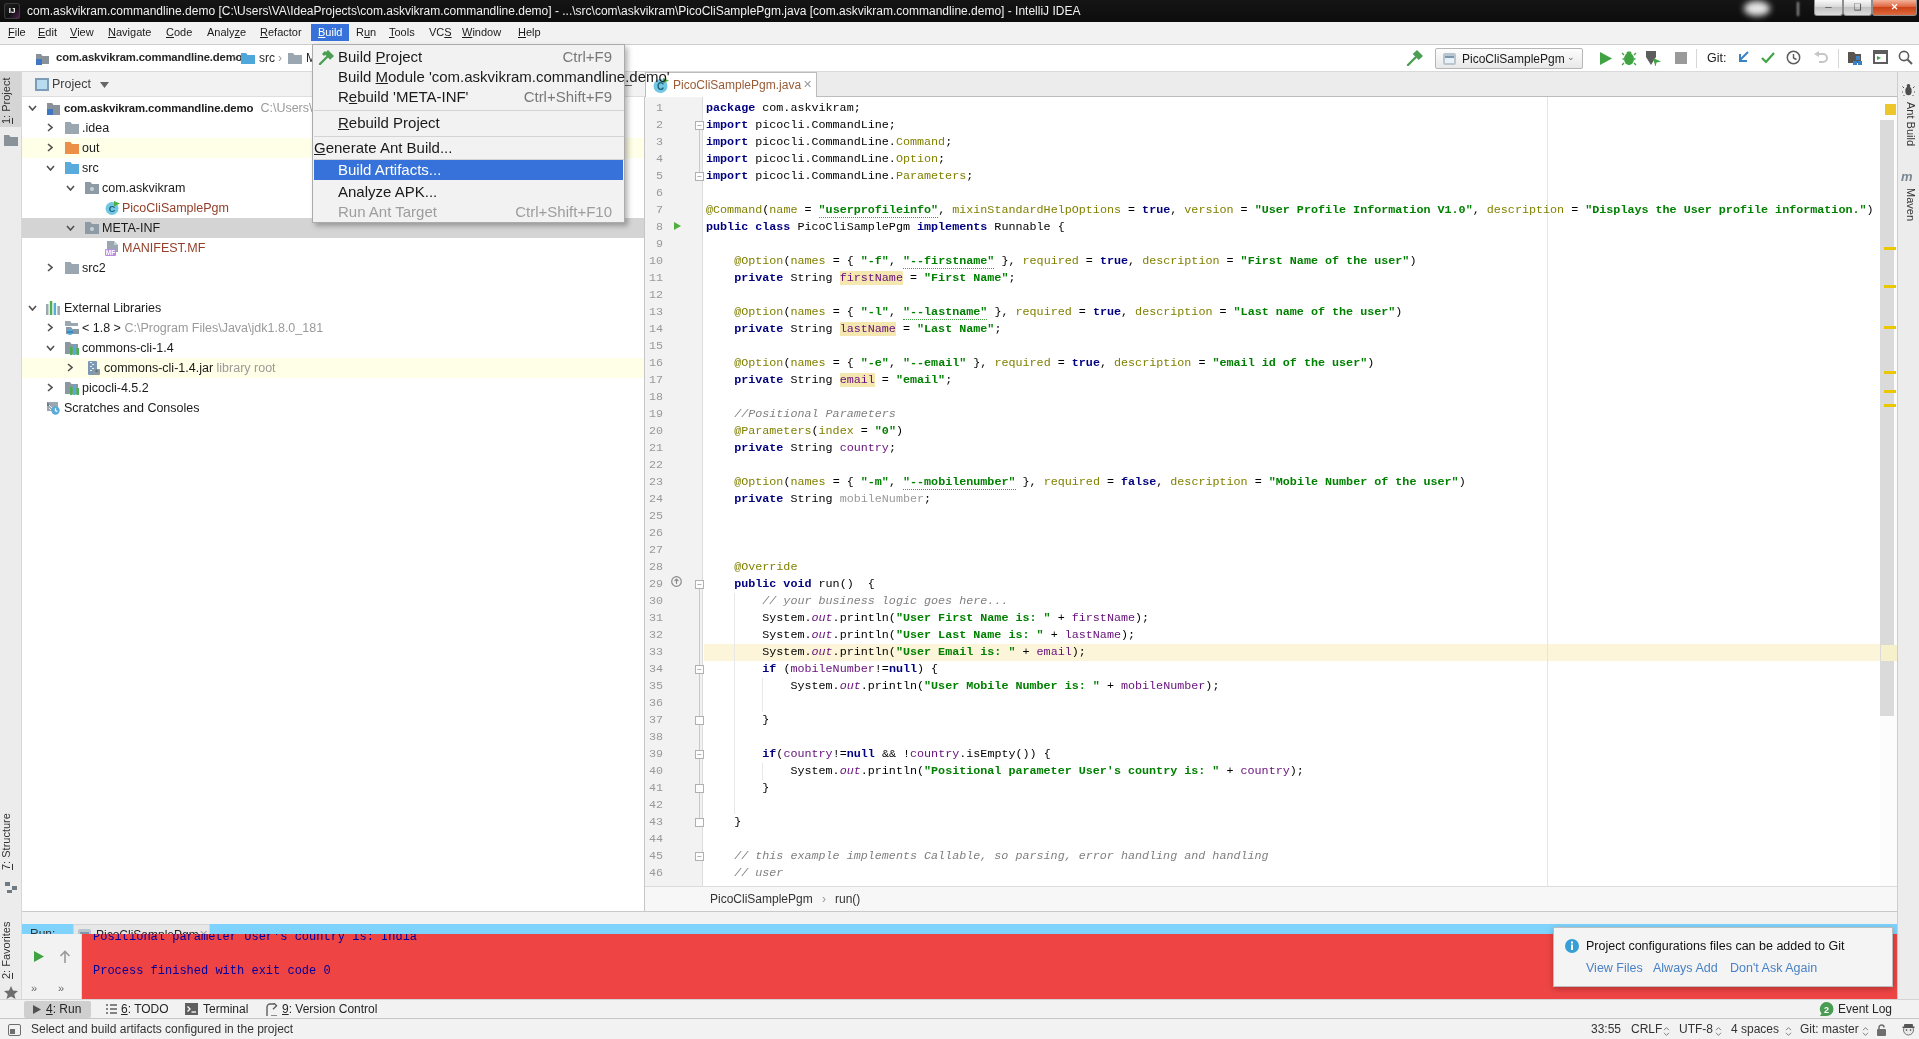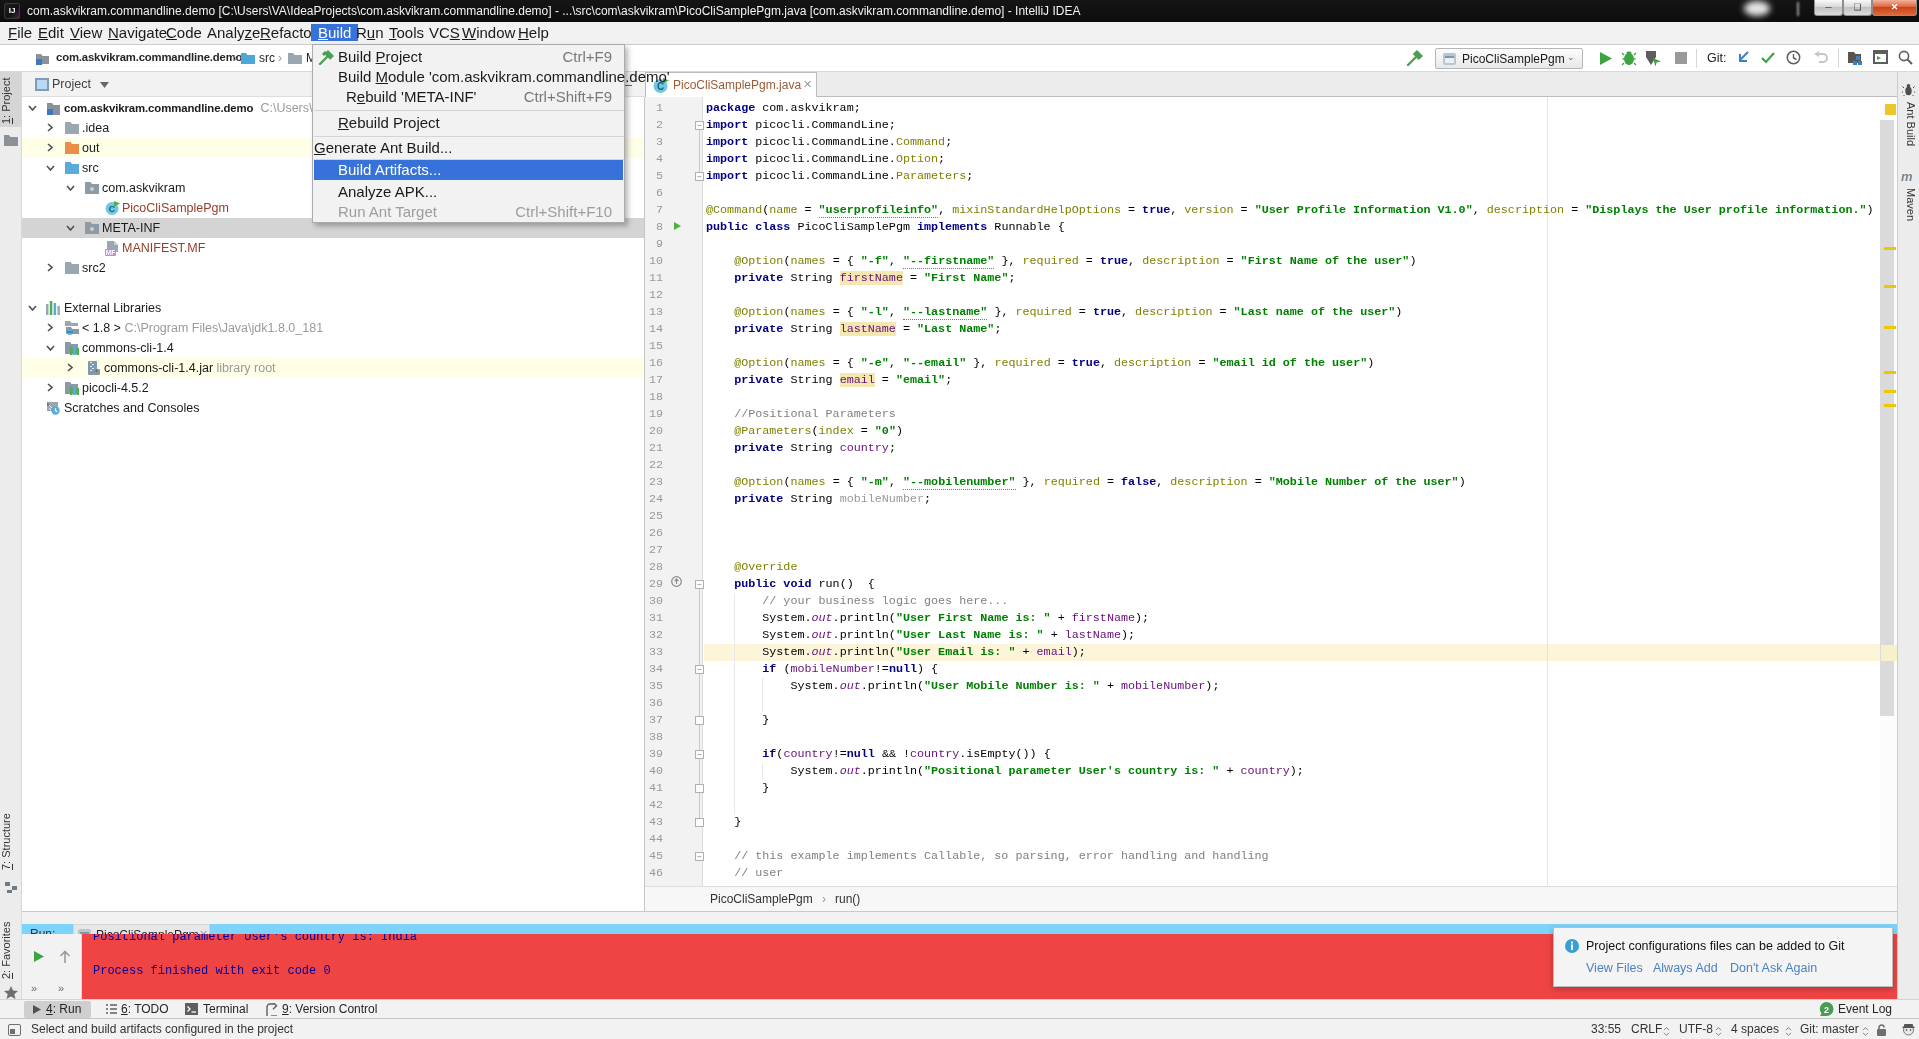--- a/index.html
+++ b/index.html
@@ -7,21 +7,21 @@
 .abs{position:absolute}
 svg{display:block}
 
 #titlebar{position:absolute;left:0;top:0;width:1919px;height:30px;background:linear-gradient(180deg,#151515,#0a0a0a);border-bottom:1px solid #2a2a2a;color:#f5f5f5}
 #titlebar .ttext{position:absolute;left:27px;top:4px;font-size:12px;white-space:nowrap;color:#f2f2f2}
 #ijlogo{position:absolute;left:4px;top:3px;width:16px;height:16px;border-radius:3px;background:linear-gradient(135deg,#222 0%,#111 55%,#3a1a3a 80%,#6e2250 100%);box-shadow:inset 0 0 0 1px #3a3a3a;color:#fff;font-size:8px;font-weight:bold;text-align:center;line-height:16px}
 .winbtn{position:absolute;top:0;height:16px;border:1px solid #8e8e8e;border-top:none;border-radius:0 0 3px 3px;background:linear-gradient(180deg,#fafafa,#d9d9d9 45%,#c2c2c2 50%,#dcdcdc);color:#3a3a3a;text-align:center;font-size:9px;line-height:14px}
 #btnclose{background:linear-gradient(180deg,#f3b39b,#e06540 45%,#cc4317 50%,#dc6a40);color:#fff}
 
 #menubar{position:absolute;left:0;top:22px;width:1919px;height:23px;background:#f2f2f2;border-bottom:1px solid #cdcdcd}
-.mi{position:absolute;top:2px;height:17px;line-height:17px;font-size:15px;color:#1a1a1a;white-space:nowrap}
+.mi{position:absolute;top:2px;height:17px;line-height:17px;font-size:11px;color:#1a1a1a;white-space:nowrap}
 .mi u{text-decoration:underline}
 #mbuild{background:#3672d9;color:#fff;padding:0 7px}
 
 #navbar{position:absolute;left:0;top:45px;width:1919px;height:27px;background:#fff;border-bottom:1px solid #d9d9d9}
 .crumb{position:absolute;top:6px;font-size:12px;color:#262626;white-space:nowrap}
 .crumbsep{color:#9a9a9a}
 
 #lstripe{position:absolute;left:0;top:72px;width:22px;height:927px;background:#ececec;border-right:1px solid #d8d8d8}
 .vlabel{position:absolute;left:0;width:22px;font-size:11px;color:#333;white-space:nowrap;writing-mode:vertical-rl;transform:rotate(180deg);text-align:center}
 .vlabel u{text-decoration:underline}
@@ -42,21 +42,21 @@
 #tabbar{position:absolute;left:645px;top:72px;width:1252px;height:25px;background:#ececec;border-bottom:1px solid #bcbcbc}
 #tab1{position:absolute;left:0px;top:0px;width:172px;height:25px;background:#fff;border:1px solid #bcbcbc;border-bottom:none}
 #editor{position:absolute;left:645px;top:97px;width:1252px;height:789px;background:#fff;overflow:hidden}
 #gutter{position:absolute;left:0;top:0;width:58px;height:789px;background:#f2f2f2;border-right:1px solid #dcdcdc}
 #lnums{position:absolute;left:0px;top:3px;width:18px;font-family:"Liberation Mono",monospace;font-size:11.7px;line-height:17px;color:#999;text-align:right;white-space:pre}
 #code{position:absolute;left:61px;top:3px;font-family:"Liberation Mono",monospace;font-size:11.72px;line-height:17px;color:#000;white-space:pre}
 #caretline{position:absolute;left:59px;top:547px;width:1176px;height:17px;background:#fcf5da}
 .k{color:#000080;font-weight:bold}
 .s{color:#008000;font-weight:bold}
 .a{color:#808000}
-.c{color:#808080;}
+.c{color:#808080;font-style:italic}
 .f{color:#660e7a}
 .fi{color:#660e7a;font-style:italic}
 .gr{color:#999}
 .hl{background:#f4e8b0}
 .wv{border-bottom:1px dotted #3f9e3f}
 #marginline{position:absolute;left:902px;top:0;width:1px;height:789px;background:#e4e4e4}
 .iguide{position:absolute;width:1px;background:#e8e8e8}
 .fold{position:absolute;left:50px;width:9px;height:9px;background:#fdfdfd;border:1px solid #b0b0b0;color:#808080;font-size:8px;line-height:7px;text-align:center}
 
 #escroll{position:absolute;left:1235px;top:0;width:17px;height:789px;background:#fcfcfc}
@@ -645,21 +645,21 @@
 </div>
 
 <div id="popup">
  <svg class="abs" style="left:5px;top:5px" width="16" height="15" viewBox="0 0 16 15">
         <path d="M2 14L9 7" stroke="#4d9e55" stroke-width="2.4" fill="none" stroke-linecap="round"></path>
         <path d="M6.2 3.8L10 0l6 6-3.8 3.8z" fill="#4d9e55"></path>
         <path d="M5 5l3-3" stroke="#4d9e55" stroke-width="3"></path>
       </svg>
  <div class="pitem" style="top:2px"><span style="margin-left:24px">Build <u>P</u>roject</span><span class="sc">Ctrl+F9</span></div>
  <div class="pitem" style="top:22px"><span style="margin-left:24px">Build <u>M</u>odule 'com.askvikram.commandline.demo'</span></div>
- <div class="pitem" style="top:42px"><span style="margin-left:32px">R<u>e</u>build 'META-INF'</span><span class="sc">Ctrl+Shift+F9</span></div>
+ <div class="pitem" style="top:42px"><span style="margin-left:24px">R<u>e</u>build 'META-INF'</span><span class="sc">Ctrl+Shift+F9</span></div>
  <div class="psep" style="top:65px"></div>
  <div class="pitem" style="top:68px"><span style="margin-left:24px"><u>R</u>ebuild Project</span></div>
  <div class="psep" style="top:91px"></div>
  <div class="pitem" style="top:93px"><span style=""><u>G</u>enerate Ant Build...</span></div>
  <div class="psep" style="top:114px"></div>
  <div class="pitem psel" style="top:115px"><span style="margin-left:24px">Build Artifacts...</span></div>
  <div class="pitem" style="top:137px"><span style="margin-left:24px">Analyze APK...</span></div>
  <div class="pitem pdis" style="top:157px"><span style="margin-left:24px">Run Ant Target</span><span class="sc" style="color:#9d9d9d">Ctrl+Shift+F10</span></div>
 </div>
 

